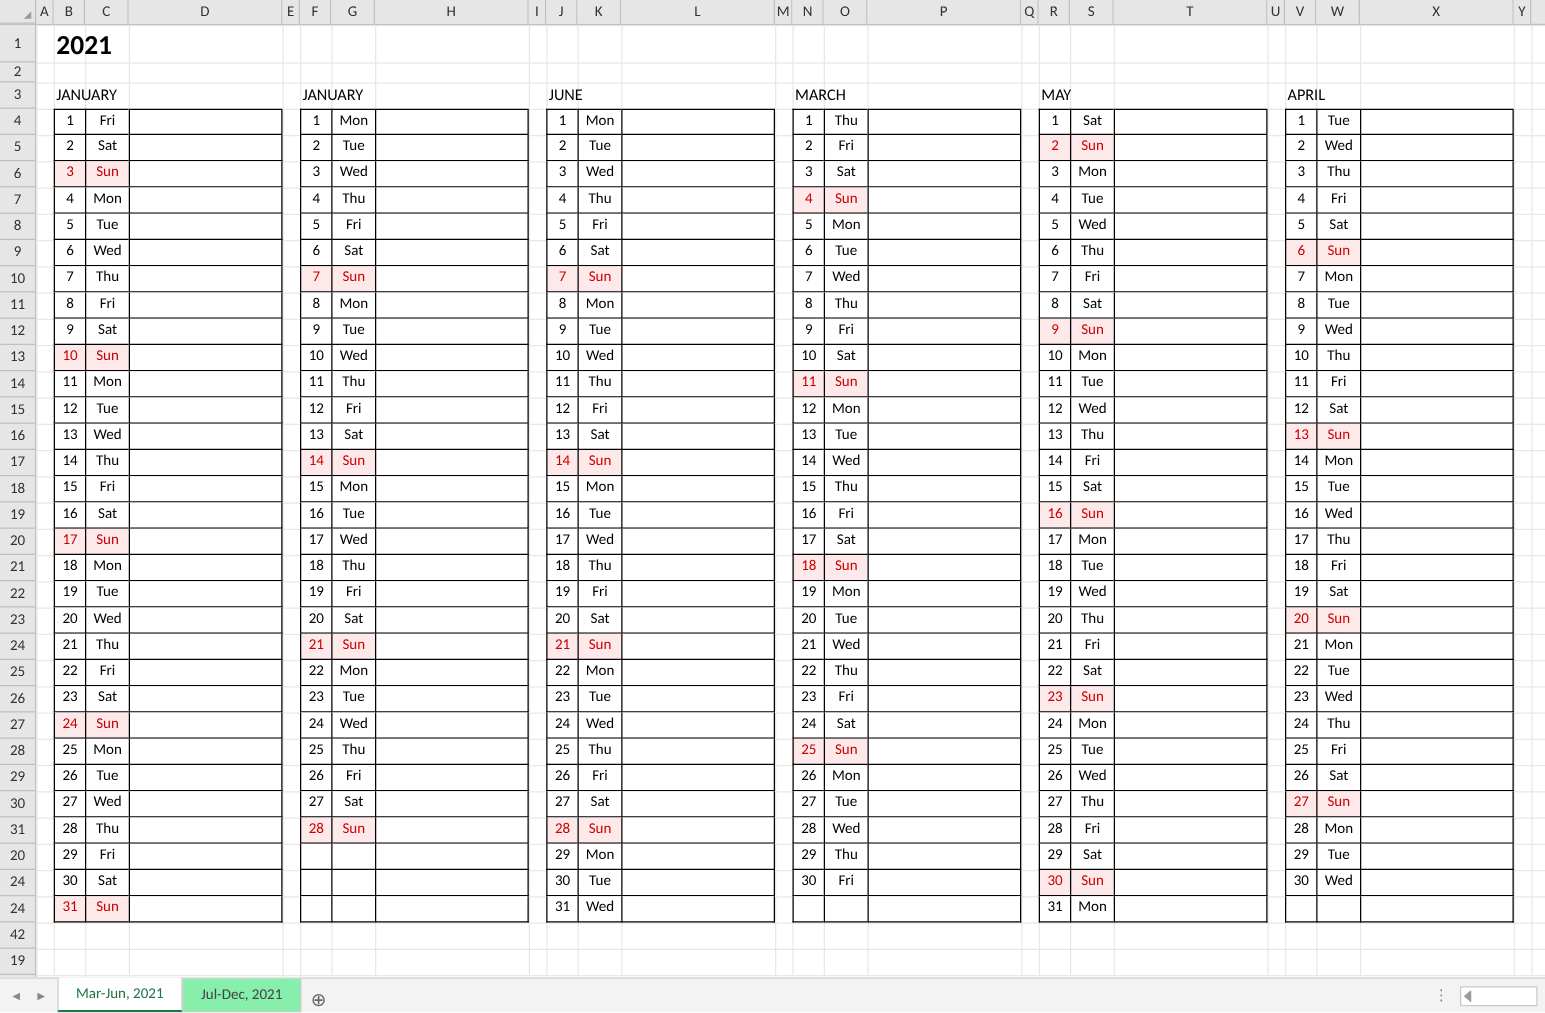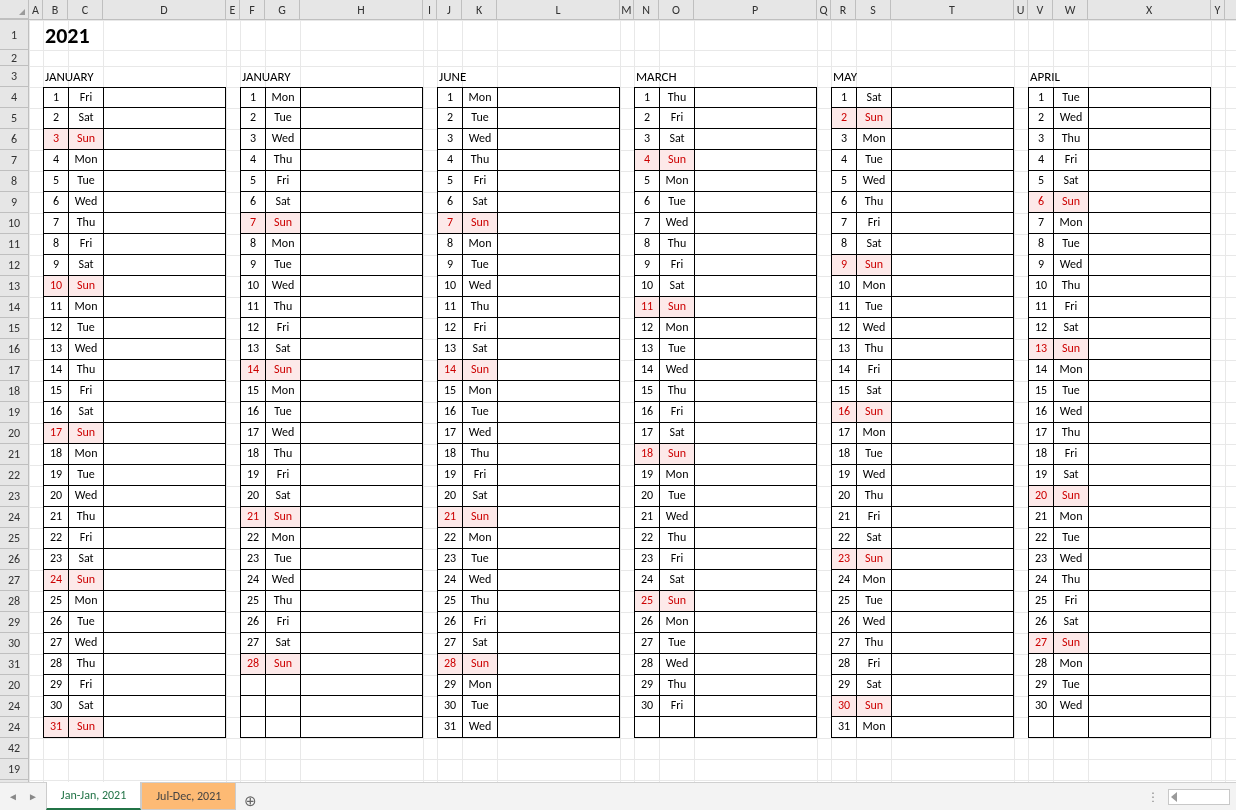--- a/index.html
+++ b/index.html
@@ -157,21 +157,21 @@
     color: #888;
   }
   .tab-nav span { font-size: 10px; }
   .sheet-tabs { display: flex; align-items:flex-end; height:100%; }
   .sheet-tab {
     padding: 0 14px;
     height: 26px;
     line-height: 26px;
     border: 1px solid #ccc;
     border-top: none;
-    background: #fdba74;
+    background: #86efac;
     color: #444;
     position: relative;
   }
   .sheet-tab.active {
     background: #fff;
     color: #217346;
     border-bottom: 2px solid #217346;
   }
   .add-sheet {
     width: 28px;
@@ -1295,21 +1295,21 @@
         </div>
   </div>
 </div>
 
 <div class="tabbar">
   <div class="tab-nav">
     <span>◄</span>
     <span>►</span>
   </div>
   <div class="sheet-tabs">
-    <div class="sheet-tab active">Jan-Jan, 2021</div>
+    <div class="sheet-tab active">Mar-Jun, 2021</div>
     <div class="sheet-tab">Jul-Dec, 2021</div>
     <div class="add-sheet">⊕</div>
   </div>
   <div class="tabbar-right">
     <span style="letter-spacing:1px;">⋮</span>
     <div class="hscroll-stub"></div>
   </div>
 </div>
 
 </div>

